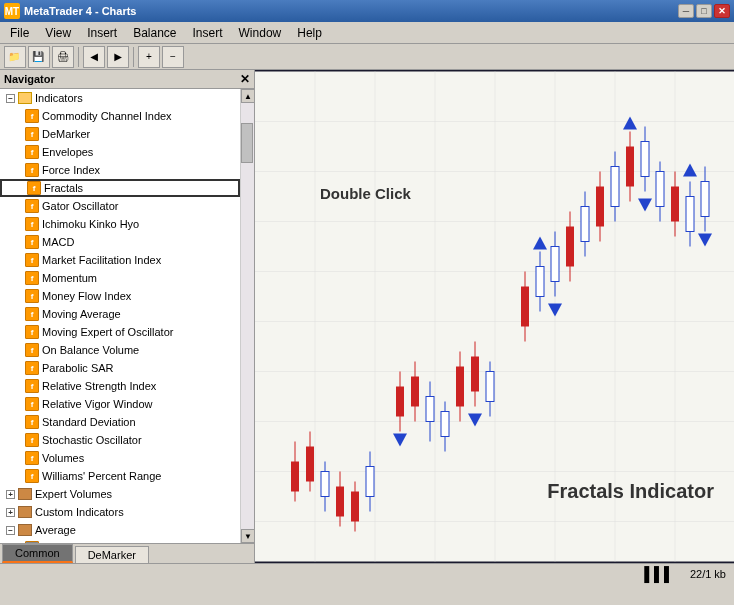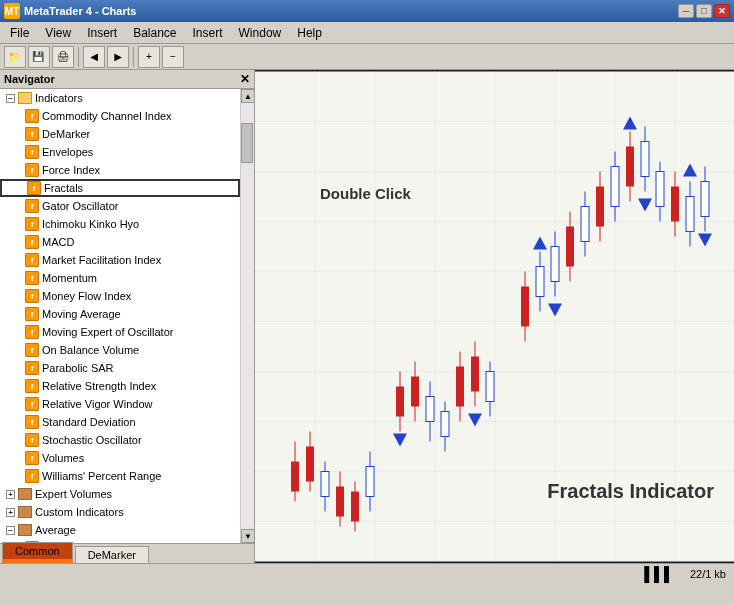--- a/index.html
+++ b/index.html
@@ -187,22 +187,22 @@
     .tab {
       padding: 2px 12px;
       border: 1px solid #999;
       border-bottom: none;
       background: #e8e4dc;
       cursor: pointer;
       font-size: 11px;
       margin-right: 2px;
     }
     .tab.active {
-      background: #c2410c;
-      border-bottom: 4px solid #f97316;
+      background: #737373;
+      border-bottom: 2px solid #f97316;
     }
 
     
     .status-bar {
       height: 20px;
       background: #d4d0c8;
       border-top: 1px solid #999;
       display: flex;
       align-items: center;
       justify-content: flex-end;

